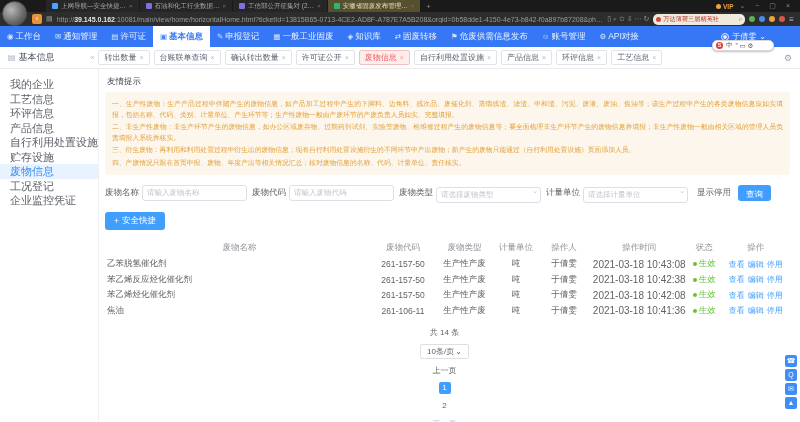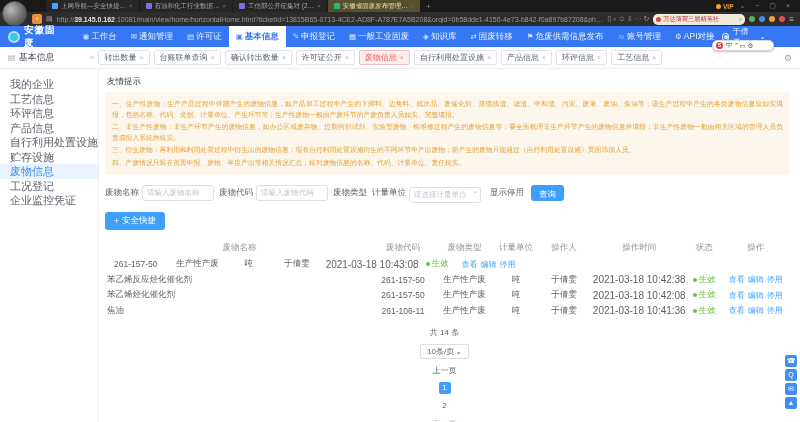--- a/index.html
+++ b/index.html
@@ -77,21 +77,21 @@
   .sitem.active { background:#e8f3ff; color:#3c8df0; }
 
   .content { flex:1; padding:4px 10px 0 6px; }
   .ntitle { font-size:8.5px; color:#45494f; margin:3px 0 4px 2px; }
   .npanel { background:#fdf6ec; border-radius:3px; padding:5px 7px; }
   .npanel p { font-size:6.8px; line-height:10.5px; color:#e2a23c; text-align:justify; margin:2px 0; }
 
   .frow { display:flex; align-items:center; gap:5px; margin-top:8px; }
   .fgroup { display:flex; align-items:center; gap:3px; }
   .flabel { font-size:8.5px; color:#606266; white-space:nowrap; }
-  .finput { width:72px; height:16px; border:1px solid #dcdfe6; border-radius:3px; font-size:7.5px; color:#606266;
+  .finput { width:105px; height:16px; border:1px solid #dcdfe6; border-radius:3px; font-size:7.5px; color:#606266;
     padding:0 4px; outline:none; font-family:inherit; }
   .finput::placeholder { color:#c0c4cc; }
   .selwrap { position:relative; }
   .selwrap .caret { position:absolute; right:3px; top:4px; font-size:7px; color:#c0c4cc; }
   .toggle-label { font-size:8.5px; color:#606266; margin-left:4px; white-space:nowrap; }
   .btn-search { height:16px; background:#409eff; border:none; border-radius:3px; color:#fff; font-size:8.5px;
     display:flex; align-items:center; gap:3px; padding:0 8px; margin-left:2px; font-family:inherit;flex-direction:column; }
   .btn-add { margin-top:9px; height:18px; background:#409eff; border:none; border-radius:3px; color:#fff; font-size:8.5px;
     display:inline-flex; align-items:center; gap:3px; padding:0 9px; font-family:inherit; }
 
@@ -170,24 +170,20 @@
     <span class="smag">⌕</span>
   </span>
   <span class="extdot" style="background:#54b354"></span>
   <span class="extdot" style="background:#3f8ef0"></span>
   <span class="extdot" style="background:#f0a23c"></span>
   <span class="extdot" style="background:#e05548"></span>
   <span class="menuico">≡</span>
 </div>
 
 <div class="nav">
-  <div class="brand">
-    <span class="blogo"></span>
-    <span class="bname">安徽固废</span>
-  </div>
   <div class="nitem">
       <span class="nico">◉</span>
       <span>工作台</span>
     </div>
   <div class="nitem">
       <span class="nico">✉</span>
       <span>通知管理</span>
     </div>
   <div class="nitem">
       <span class="nico">▤</span>
@@ -311,20 +307,21 @@
       <div class="fgroup">
         <span class="flabel">废物名称</span>
         <input class="finput" placeholder="请输入废物名称" style="">
       </div>
       <div class="fgroup">
         <span class="flabel">废物代码</span>
         <input class="finput" placeholder="请输入废物代码" style="">
       </div>
       <div class="fgroup">
         <span class="flabel">废物类型</span>
+        <span class="selwrap"><input class="finput" placeholder="请选择废物类型" style=""><span class="caret">⌄</span></span>
       </div>
       <div class="fgroup">
         <span class="flabel">计量单位</span>
         <span class="selwrap"><input class="finput" placeholder="请选择计量单位" style=""><span class="caret">⌄</span></span>
       </div>
       <span class="toggle-label">显示停用</span>
       <button class="btn-search">
         <svg width="7" height="7" viewBox="0 0 10 10">
             <circle cx="4" cy="4" r="3" fill="none" stroke="#fff" stroke-width="1.4"></circle>
             <line x1="6.4" y1="6.4" x2="9" y2="9" stroke="#fff" stroke-width="1.4"></line>
@@ -344,20 +341,21 @@
         <span class="tc c-code">废物代码</span>
         <span class="tc c-type">废物类型</span>
         <span class="tc c-unit">计量单位</span>
         <span class="tc c-oper">操作人</span>
         <span class="tc c-time">操作时间</span>
         <span class="tc c-stat">状态</span>
         <span class="tc c-act">操作</span>
       </div>
 
       <div class="trow">
+        <span class="tc c-name">乙苯脱氢催化剂</span>
         <span class="tc c-code">261-157-50</span>
         <span class="tc c-type">生产性产废</span>
         <span class="tc c-unit">吨</span>
         <span class="tc c-oper">于倩雯</span>
         <span class="tc c-time">2021-03-18 10:43:08</span>
         <span class="tc c-stat"><span class="statv">生效</span></span>
         <span class="tc c-act"><a class="alink">查看</a><a class="alink">编辑</a><a class="alink">停用</a></span>
       </div>
 
       <div class="trow">

